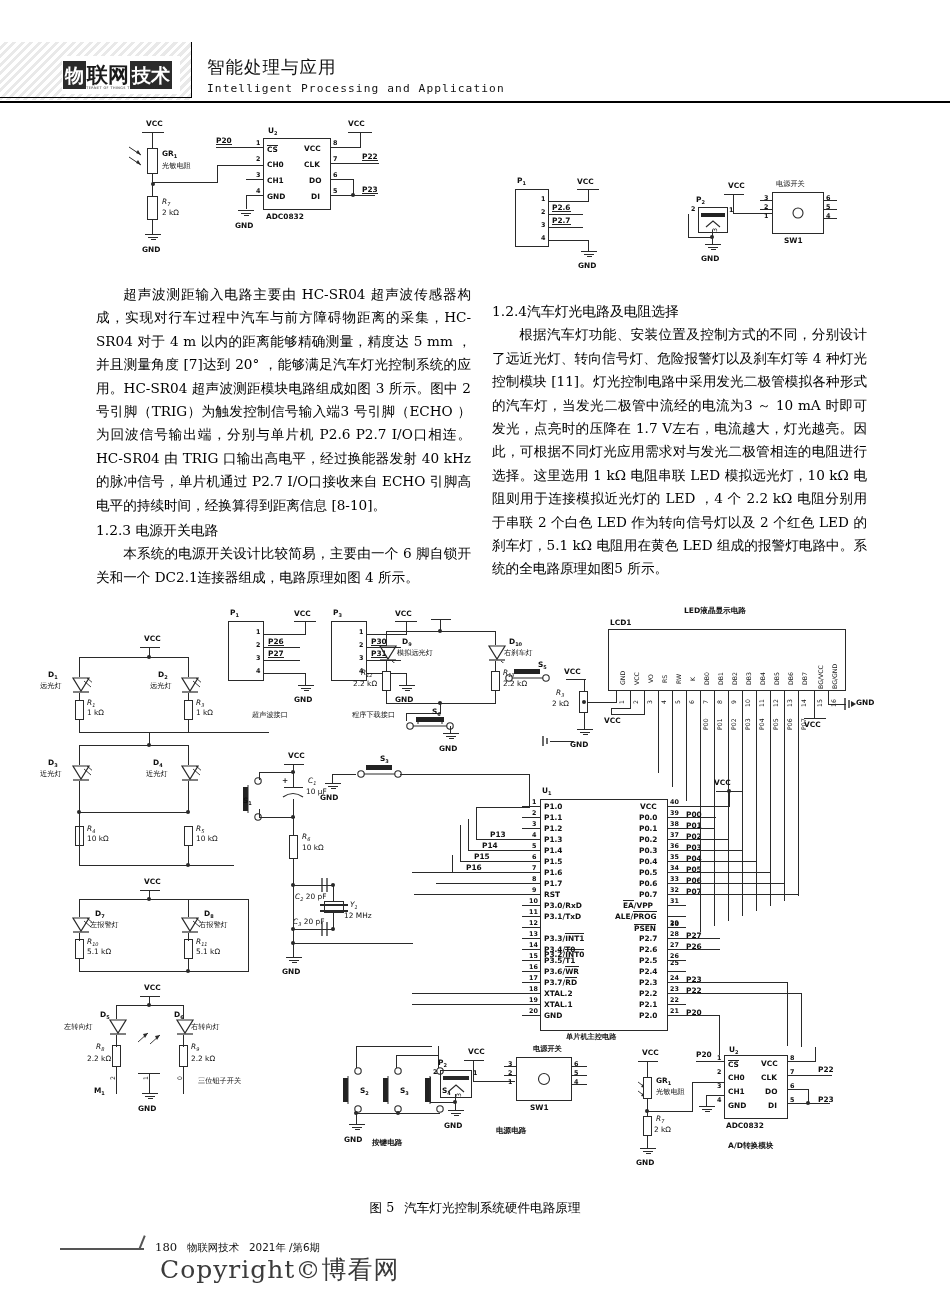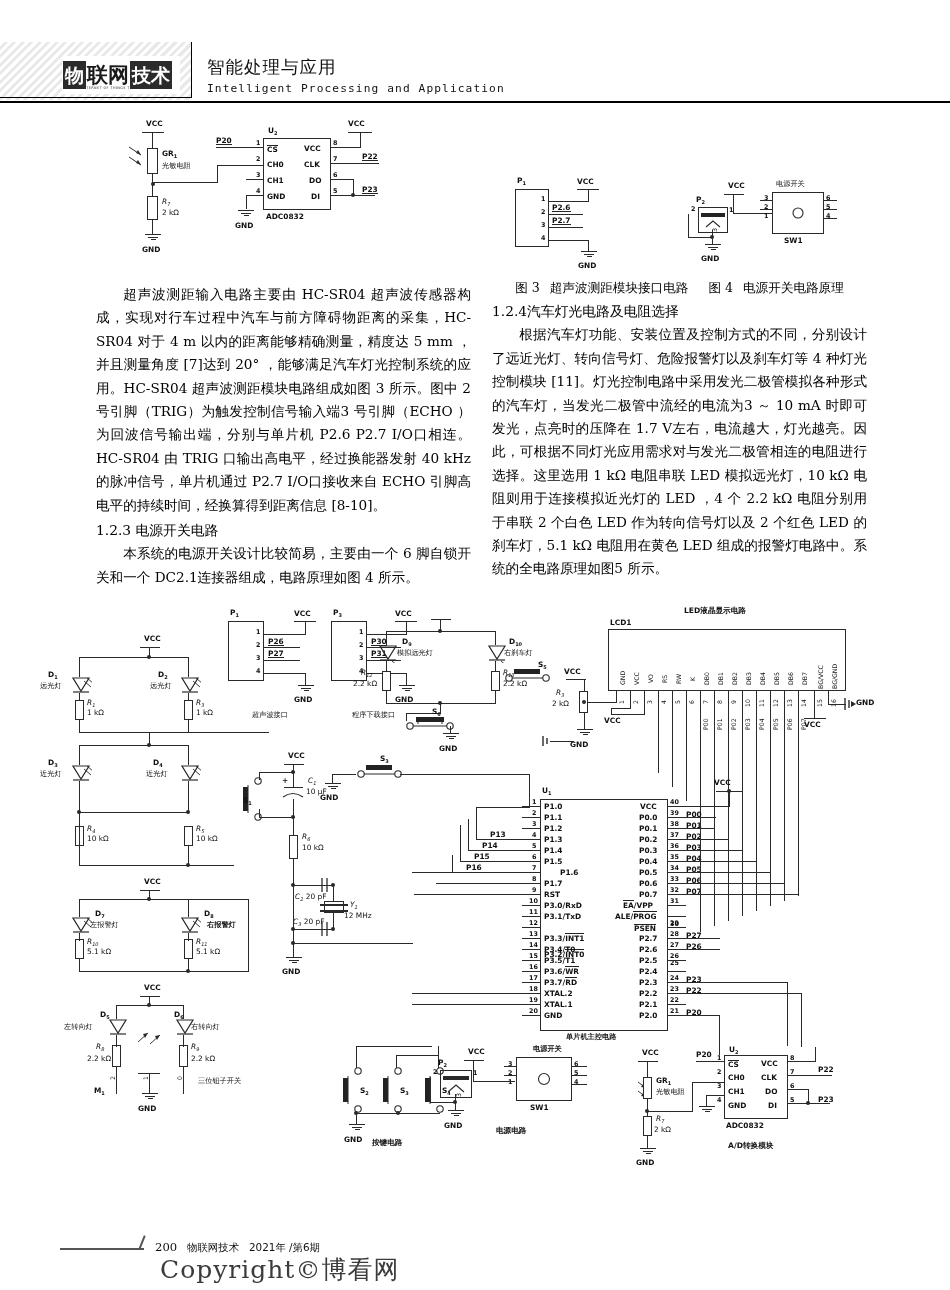--- a/index.html
+++ b/index.html
@@ -295,23 +295,20 @@
     <div class="pin lbl-b" style="left:146px; top:22px;">6</div>
     <div class="pin lbl-b" style="left:146px; top:31px;">5</div>
     <div class="pin lbl-b" style="left:146px; top:40px;">4</div>
     <div class="wire wh" style="left:80px; top:28px; width:13px;"></div>
     <div class="wire wh" style="left:80px; top:37px; width:13px;"></div>
     <div class="wire wh" style="left:143px; top:28px; width:14px;"></div>
     <div class="wire wh" style="left:143px; top:37px; width:14px;"></div>
     <div class="wire wh" style="left:143px; top:46px; width:14px;"></div>
   </div>
 
-  <div class="figcap" style="position:absolute; left:492px; top:275px; width:375px;">
-    <span>图 3</span><span class="gap"></span><span>超声波测距模块接口电路</span><span class="gap"></span><span class="gap"></span><span>图 4</span><span class="gap"></span><span>电源开关电路原理</span>
-  </div>
 
   <div class="col col-r" style="top:298px;">
     <h4 class="sec">1.2.4汽车灯光电路及电阻选择</h4>
     <p class="body indent">根据汽车灯功能、安装位置及控制方式的不同，分别设计了远近光灯、转向信号灯、危险报警灯以及刹车灯等 4 种灯光控制模块 [11]。灯光控制电路中采用发光二极管模拟各种形式的汽车灯，当发光二极管中流经的电流为3 ～ 10 mA 时即可发光，点亮时的压降在 1.7 V左右，电流越大，灯光越亮。因此，可根据不同灯光应用需求对与发光二极管相连的电阻进行选择。这里选用 1 kΩ 电阻串联 LED  模拟远光灯，10 kΩ 电阻则用于连接模拟近光灯的 LED ，4 个 2.2 kΩ 电阻分别用于串联 2 个白色 LED  作为转向信号灯以及 2 个红色 LED  的刹车灯，5.1 kΩ 电阻用在黄色 LED  组成的报警灯电路中。系统的全电路原理如图5 所示。</p>
   </div>
 
   <div class="sch" style="left:56px; top:605px; width:840px; height:590px;">
 
     <div class="lbl lbl-b" style="left:88px; top:30px;">VCC</div>
     <div class="wire wh" style="left:84px; top:42px; width:20px;"></div>
@@ -411,21 +408,21 @@
     <div class="wire wv" style="left:23px; top:328px; height:8px;"></div>
     <div class="wire wv" style="left:23px; top:353px; height:14px;"></div>
 
     <svg style="position:absolute; left:123px; top:310px;" width="22" height="20">
       <polygon points="3,3 19,3 11,16" fill="none" stroke="#2a2a2a" stroke-width="1.2"></polygon>
       <line x1="3" y1="17" x2="19" y2="17" stroke="#2a2a2a" stroke-width="1.2"></line>
       <line x1="14" y1="6" x2="21" y2="12" stroke="#2a2a2a" stroke-width=".9"></line>
       <line x1="17" y1="3" x2="24" y2="9" stroke="#2a2a2a" stroke-width=".9"></line>
     </svg>
     <div class="lbl lbl-b" style="left:148px; top:305px;">D<sub style="font-size:5px">8</sub></div>
-    <div class="lbl-cn lbl" style="left:151px; top:316px;font-weight:bold;">右报警灯</div>
+    <div class="lbl-cn lbl" style="left:143px; top:316px;">右报警灯</div>
     <div class="res" style="left:128px; top:334px; width:9px; height:20px;"></div>
     <div class="lbl" style="left:140px; top:333px; font-style:italic;">R<sub style="font-size:5px">11</sub></div>
     <div class="lbl" style="left:140px; top:343px;">5.1 kΩ</div>
     <div class="wire wv" style="left:132px; top:328px; height:8px;"></div>
     <div class="wire wv" style="left:132px; top:353px; height:14px;"></div>
     <div class="wire wh" style="left:23px; top:366px; width:170px;"></div>
     <div class="wire wv" style="left:192px; top:294px; height:73px;"></div>
     <div class="node" style="left:130px; top:364px;"></div>
 
     <div class="lbl lbl-b" style="left:88px; top:379px;">VCC</div>
@@ -780,21 +777,21 @@
     <div class="box" style="left:484px; top:194px; width:128px; height:232px;"></div>
     <div class="lbl-cn lbl lbl-b" style="left:510px; top:428px;">单片机主控电路</div>
 
     <div>
       <div class="lbl lbl-b" style="left:488px; top:198px;">P1.0</div>
       <div class="lbl lbl-b" style="left:488px; top:209px;">P1.1</div>
       <div class="lbl lbl-b" style="left:488px; top:220px;">P1.2</div>
       <div class="lbl lbl-b" style="left:488px; top:231px;">P1.3</div>
       <div class="lbl lbl-b" style="left:488px; top:242px;">P1.4</div>
       <div class="lbl lbl-b" style="left:488px; top:253px;">P1.5</div>
-      <div class="lbl lbl-b" style="left:488px; top:264px;margin-left:16px;">P1.6</div>
+      <div class="lbl lbl-b" style="left:488px; top:264px;">P1.6</div>
       <div class="lbl lbl-b" style="left:488px; top:275px;">P1.7</div>
       <div class="lbl lbl-b" style="left:488px; top:286px;">RST</div>
       <div class="lbl lbl-b" style="left:488px; top:297px;">P3.0/RxD</div>
       <div class="lbl lbl-b" style="left:488px; top:308px;">P3.1/TxD</div>
       <div class="lbl lbl-b" style="left:488px; top:319px;margin-top:27px;">P3.2/<span style="border-top:1px solid #222">INT0</span></div>
       <div class="lbl lbl-b" style="left:488px; top:330px;">P3.3/<span style="border-top:1px solid #222">INT1</span></div>
       <div class="lbl lbl-b" style="left:488px; top:341px;">P3.4/T0</div>
       <div class="lbl lbl-b" style="left:488px; top:352px;">P3.5/T1</div>
       <div class="lbl lbl-b" style="left:488px; top:363px;">P3.6/<span style="border-top:1px solid #222">WR</span></div>
       <div class="lbl lbl-b" style="left:488px; top:374px;">P3.7/<span style="border-top:1px solid #222">RD</span></div>
@@ -1093,23 +1090,26 @@
     <div class="pin lbl-b" style="left:518px; top:455px;">6</div>
     <div class="pin lbl-b" style="left:518px; top:464px;">5</div>
     <div class="pin lbl-b" style="left:518px; top:473px;">4</div>
     <div class="wire wh" style="left:448px; top:461px; width:13px;"></div>
     <div class="wire wh" style="left:448px; top:470px; width:13px;"></div>
     <div class="wire wh" style="left:515px; top:461px; width:16px;"></div>
     <div class="wire wh" style="left:515px; top:470px; width:16px;"></div>
     <div class="wire wh" style="left:515px; top:479px; width:16px;"></div>
   </div>
 
+  <div class="figcap" style="position:absolute; left:0; top:1195px; width:950px;">
+    <span>图 5</span><span class="gap"></span><span>汽车灯光控制系统硬件电路原理</span>
+  </div>
 
   <div class="foot-rule"></div>
   <div class="foot-tick"></div>
   <div class="foot-txt">
-    <span class="n">200</span>
+    <span class="n">180</span>
     &nbsp;&nbsp;<span>物联网技术</span>
     &nbsp;&nbsp;<span>2021年 /第6期</span>
   </div>
   <div class="watermark">Copyright©博看网</div>
 
 </div>
 
 </body></html>

